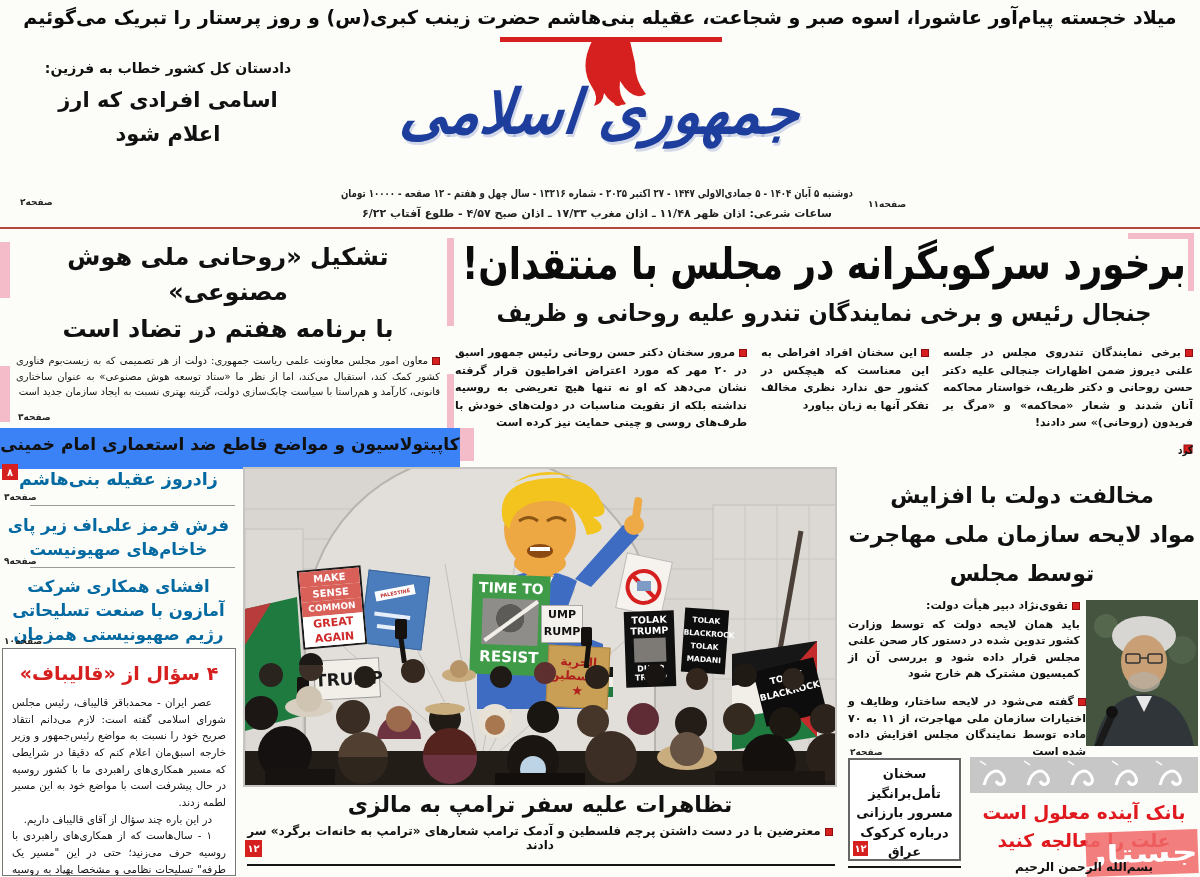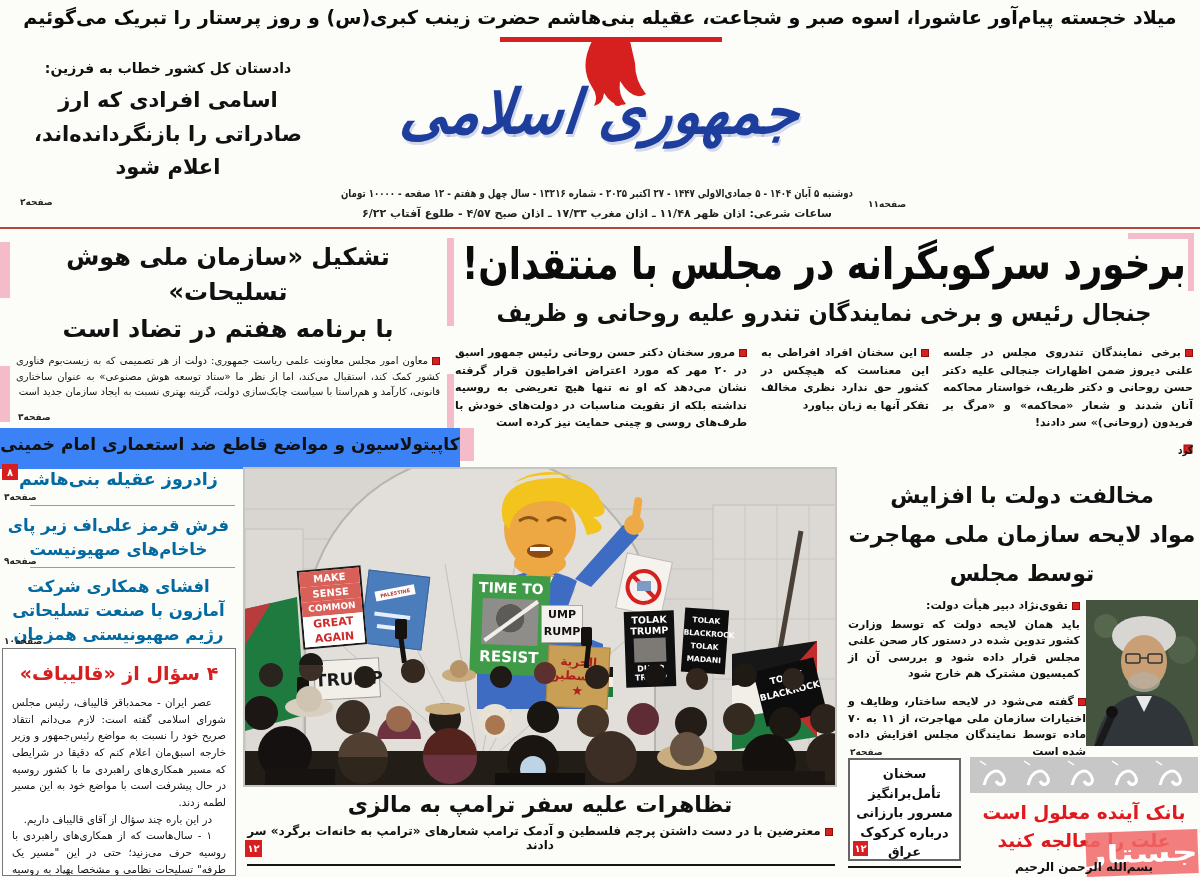--- a/index.html
+++ b/index.html
@@ -87,42 +87,41 @@
       <circle cx="122" cy="70" r="4" fill="#d6201f"></circle>
     </svg>
     <div id="masthead-title" class="abs">جمهوری اسلامی</div>
   </div>
 
   <div class="abs pg" style="left:868px;top:199px;">صفحه۱۱</div>
 
   <div id="left-story" class="abs c b">
     <div class="kick">دادستان کل کشور خطاب به فرزین:</div>
     <div class="hl">اسامی افرادی که ارز</div>
-    <div class="hl">صادراتی را بازنگردانده‌اند،</div>
     <div class="hl">اعلام شود</div>
   </div>
   <div class="abs pg" style="left:20px;top:197px;">صفحه۲</div>
 
   <svg id="dateline-svg" class="abs" width="525" height="42" viewBox="0 0 525 42">
     <text x="262" y="14" text-anchor="middle" font-size="11" font-weight="bold" fill="#222" style="direction:rtl" textLength="512" lengthAdjust="spacingAndGlyphs">دوشنبه ۵ آبان ۱۴۰۴ - ۵ جمادی‌الاولی ۱۴۴۷ - ۲۷ اکتبر ۲۰۲۵ - شماره ۱۳۲۱۶ - سال چهل و هفتم - ۱۲ صفحه - ۱۰۰۰۰ تومان</text>
     <text x="262" y="34" text-anchor="middle" font-size="11" font-weight="bold" fill="#222" style="direction:rtl" textLength="470" lengthAdjust="spacingAndGlyphs">ساعات شرعی: اذان ظهر ۱۱/۴۸ ـ اذان مغرب ۱۷/۳۳ ـ اذان صبح ۴/۵۷ - طلوع آفتاب ۶/۲۲</text>
   </svg>
 
   <div id="rule-red" class="abs"></div>
 
   <div class="abs pink" style="left:447px;top:238px;width:7px;height:88px;"></div>
   <div class="abs pink" style="left:447px;top:374px;width:7px;height:88px;"></div>
   <div class="abs pink" style="left:0;top:242px;width:10px;height:56px;"></div>
   <div class="abs pink" style="left:0;top:366px;width:10px;height:56px;"></div>
   <div class="abs pink" style="left:1128px;top:233px;width:66px;height:6px;"></div>
   <div class="abs pink" style="left:1188px;top:233px;width:6px;height:58px;"></div>
   <div class="abs pink" style="left:460px;top:428px;width:14px;height:33px;"></div>
 
   <div id="ai-box" class="abs c">
-    <div class="hl b">تشکیل «سازمان ملی هوش تسلیحات»</div>
+    <div class="hl b">تشکیل «روحانی ملی هوش مصنوعی»</div>
     <div class="hl b">با برنامه هفتم در تضاد است</div>
     <div class="body"><span class="rm"></span><span>معاون امور مجلس معاونت علمی ریاست جمهوری: دولت از هر تصمیمی که به زیست‌بوم فناوری کشور کمک کند، استقبال می‌کند، اما از نظر ما «ستاد توسعه هوش مصنوعی» به عنوان ساختاری قانونی، کارآمد و هم‌راستا با سیاست چابک‌سازی دولت، گزینه بهتری نسبت به ایجاد سازمان جدید است</span></div>
     <div class="abs pg" style="left:8px;bottom:2px;">صفحه۳</div>
   </div>
 
   <div id="main-story" class="abs">
     <svg width="738" height="56" viewBox="0 0 738 56">
       <text x="369" y="45" text-anchor="middle" font-size="44" font-weight="bold" fill="#0b0b0b" style="direction:rtl" textLength="724" lengthAdjust="spacingAndGlyphs">برخورد سرکوبگرانه در مجلس با منتقدان!</text>
     </svg>
     <svg width="738" height="36" viewBox="0 0 738 36">

